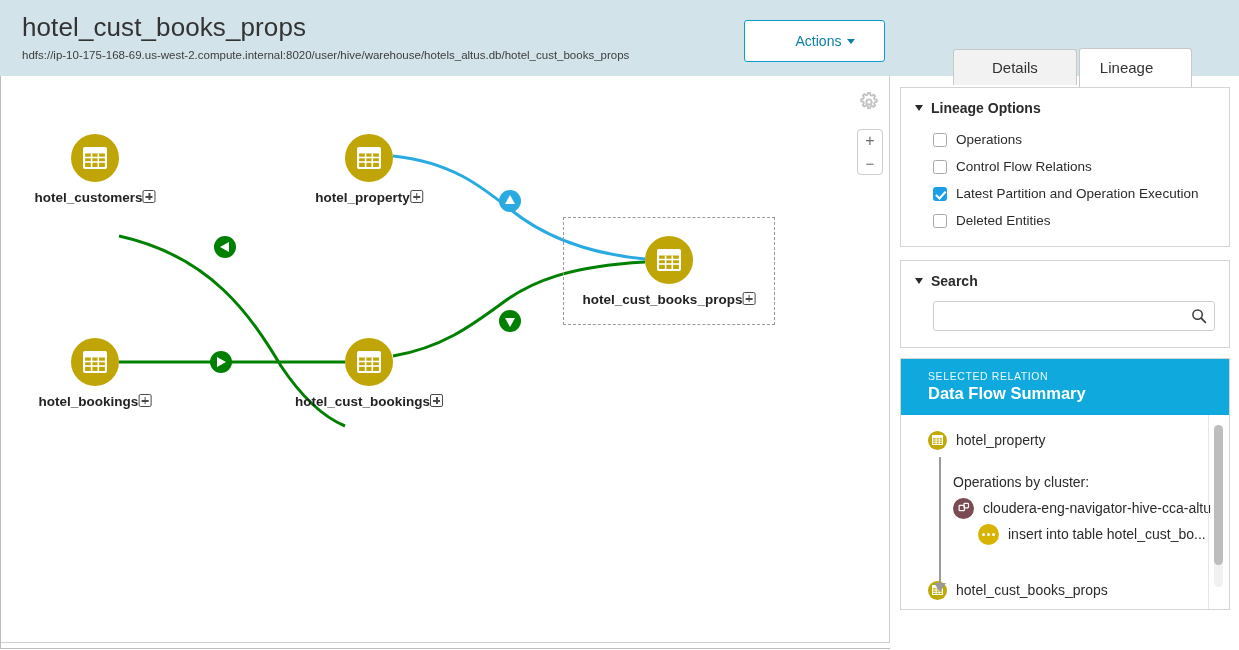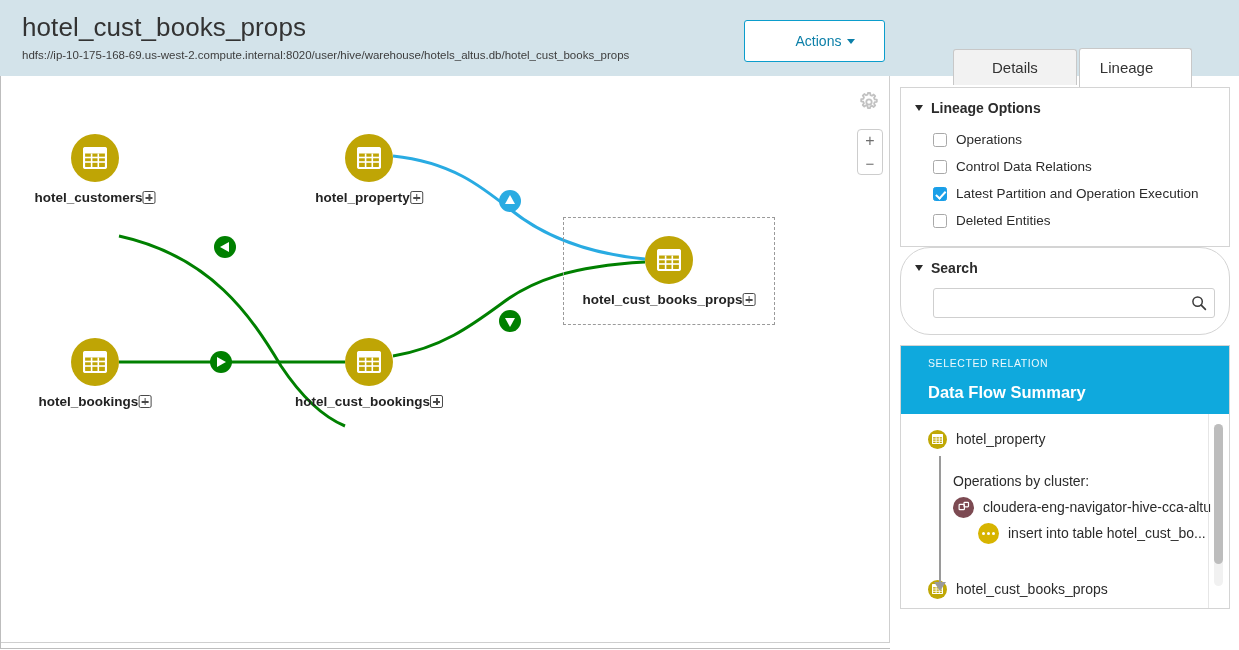--- a/index.html
+++ b/index.html
@@ -150,21 +150,20 @@
   .node-label {
     position: absolute;
     top: 32px;
     left: 0;
     transform: translateX(-50%);
     font-size: 13.5px;
     font-weight: bold;
     color: #232323;
     white-space: nowrap;
     display: flex;
-    align-items: center;
   }
   .expand-box {
     display: inline-block;
     width: 13px; height: 13px;
     border: 1px solid #4a4a4a;
     border-radius: 2px;
     position: relative;
     box-sizing: border-box;
     cursor: pointer;
     flex: 0 0 auto;
@@ -286,21 +285,21 @@
   .radio.selected::after {
     content: "";
     position: absolute;
     left: 3.5px; top: 3.5px;
     width: 5px; height: 5px;
     border-radius: 50%;
     background: #6d6d6d;
   }
   .radio-gap { width: 42px; }
 
-  .search-card { margin-top: 0; border-radius: 30px; }
+  .search-card { margin-top: 13px; }
   .search-wrap { padding: 2px 14px 16px 32px; }
   .search-input-box {
     position: relative;
     height: 30px;
     border: 1px solid #cfcfcf;
     border-radius: 3px;
     background: #ffffff;
     box-sizing: border-box;
   }
   .search-input-box input {
@@ -335,21 +334,21 @@
     color: #ffffff;
   }
   .dfs-eyebrow {
     font-size: 10.5px;
     letter-spacing: 0.6px;
     opacity: 0.92;
   }
   .dfs-title {
     font-size: 16.5px;
     font-weight: bold;
-    margin-top: 14px;
+    margin-top: 2px;
   }
   .dfs-body {
     position: relative;
     height: 182px;
     overflow: hidden;
     padding: 12px 0 0 0;
   }
   .dfs-flowline {
     position: absolute;
     left: 38px; top: 42px;
@@ -588,21 +587,21 @@
       </div>
       <div class="opt-list">
 
         <div class="opt-row">
           <span class="cbox"></span>
           <span>Operations</span>
         </div>
 
         <div class="opt-row">
           <span class="cbox"></span>
-          <span>Control Data Relations</span>
+          <span>Control Flow Relations</span>
         </div>
 
 
         <div class="opt-row">
           <span class="cbox checked"></span>
           <span>Latest Partition and Operation Execution</span>
         </div>
 
         <div class="opt-row">
           <span class="cbox"></span>

